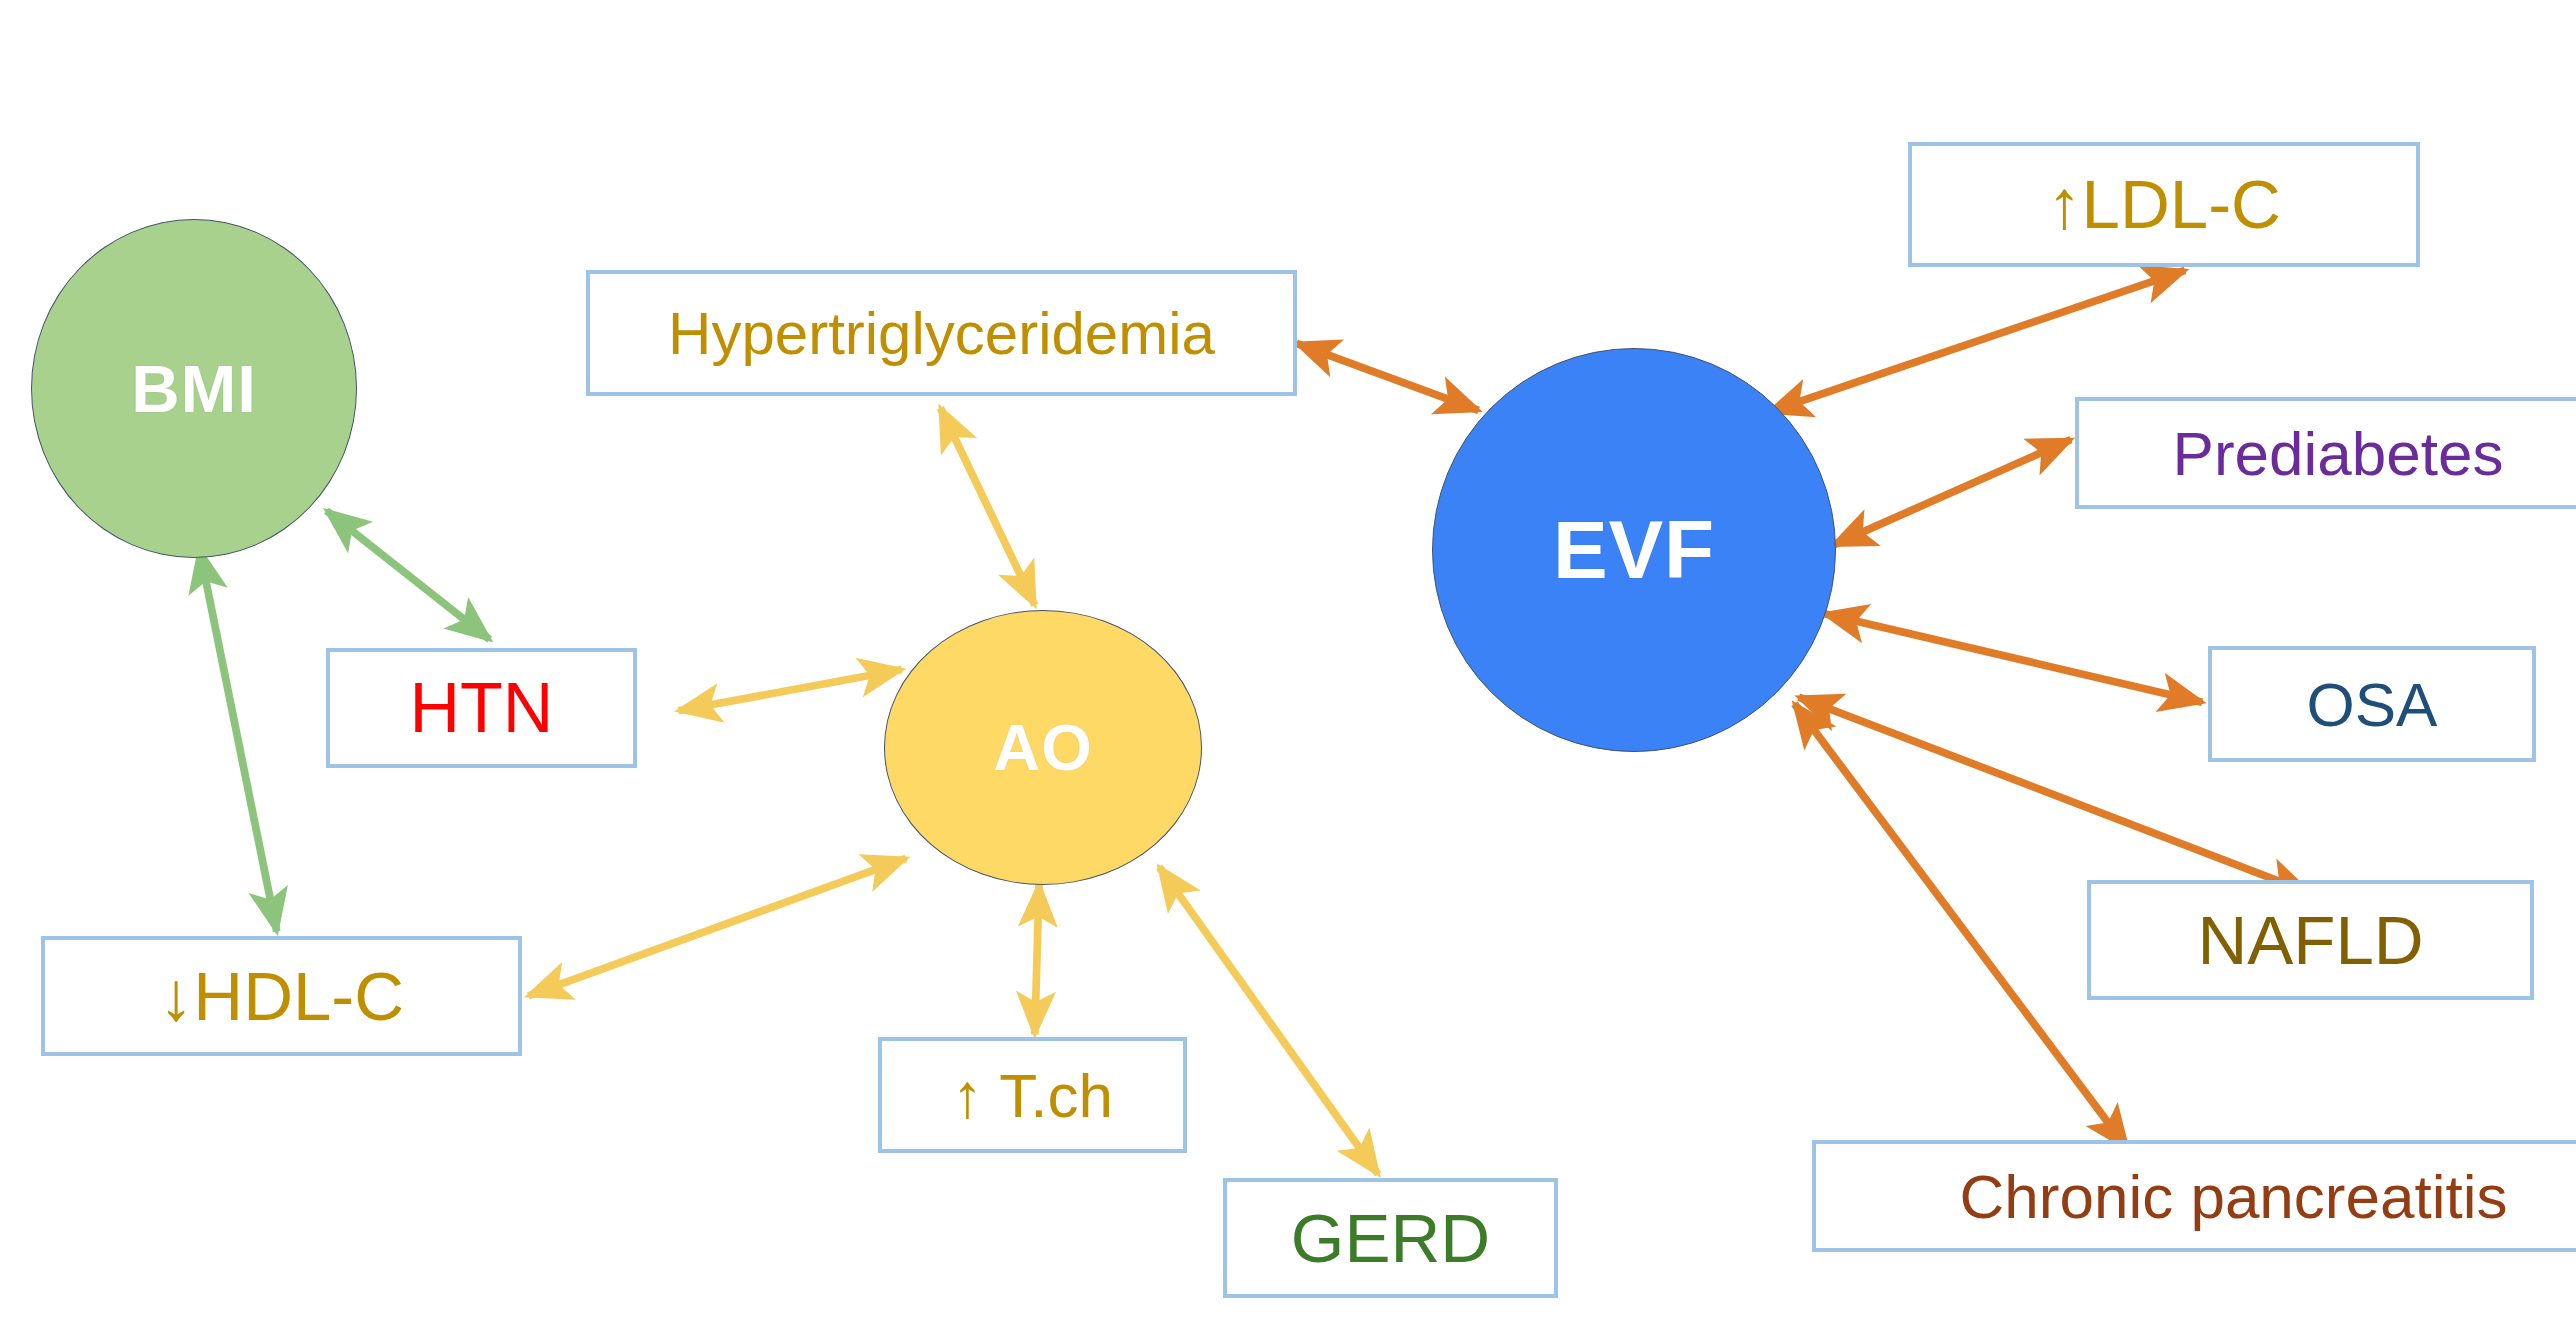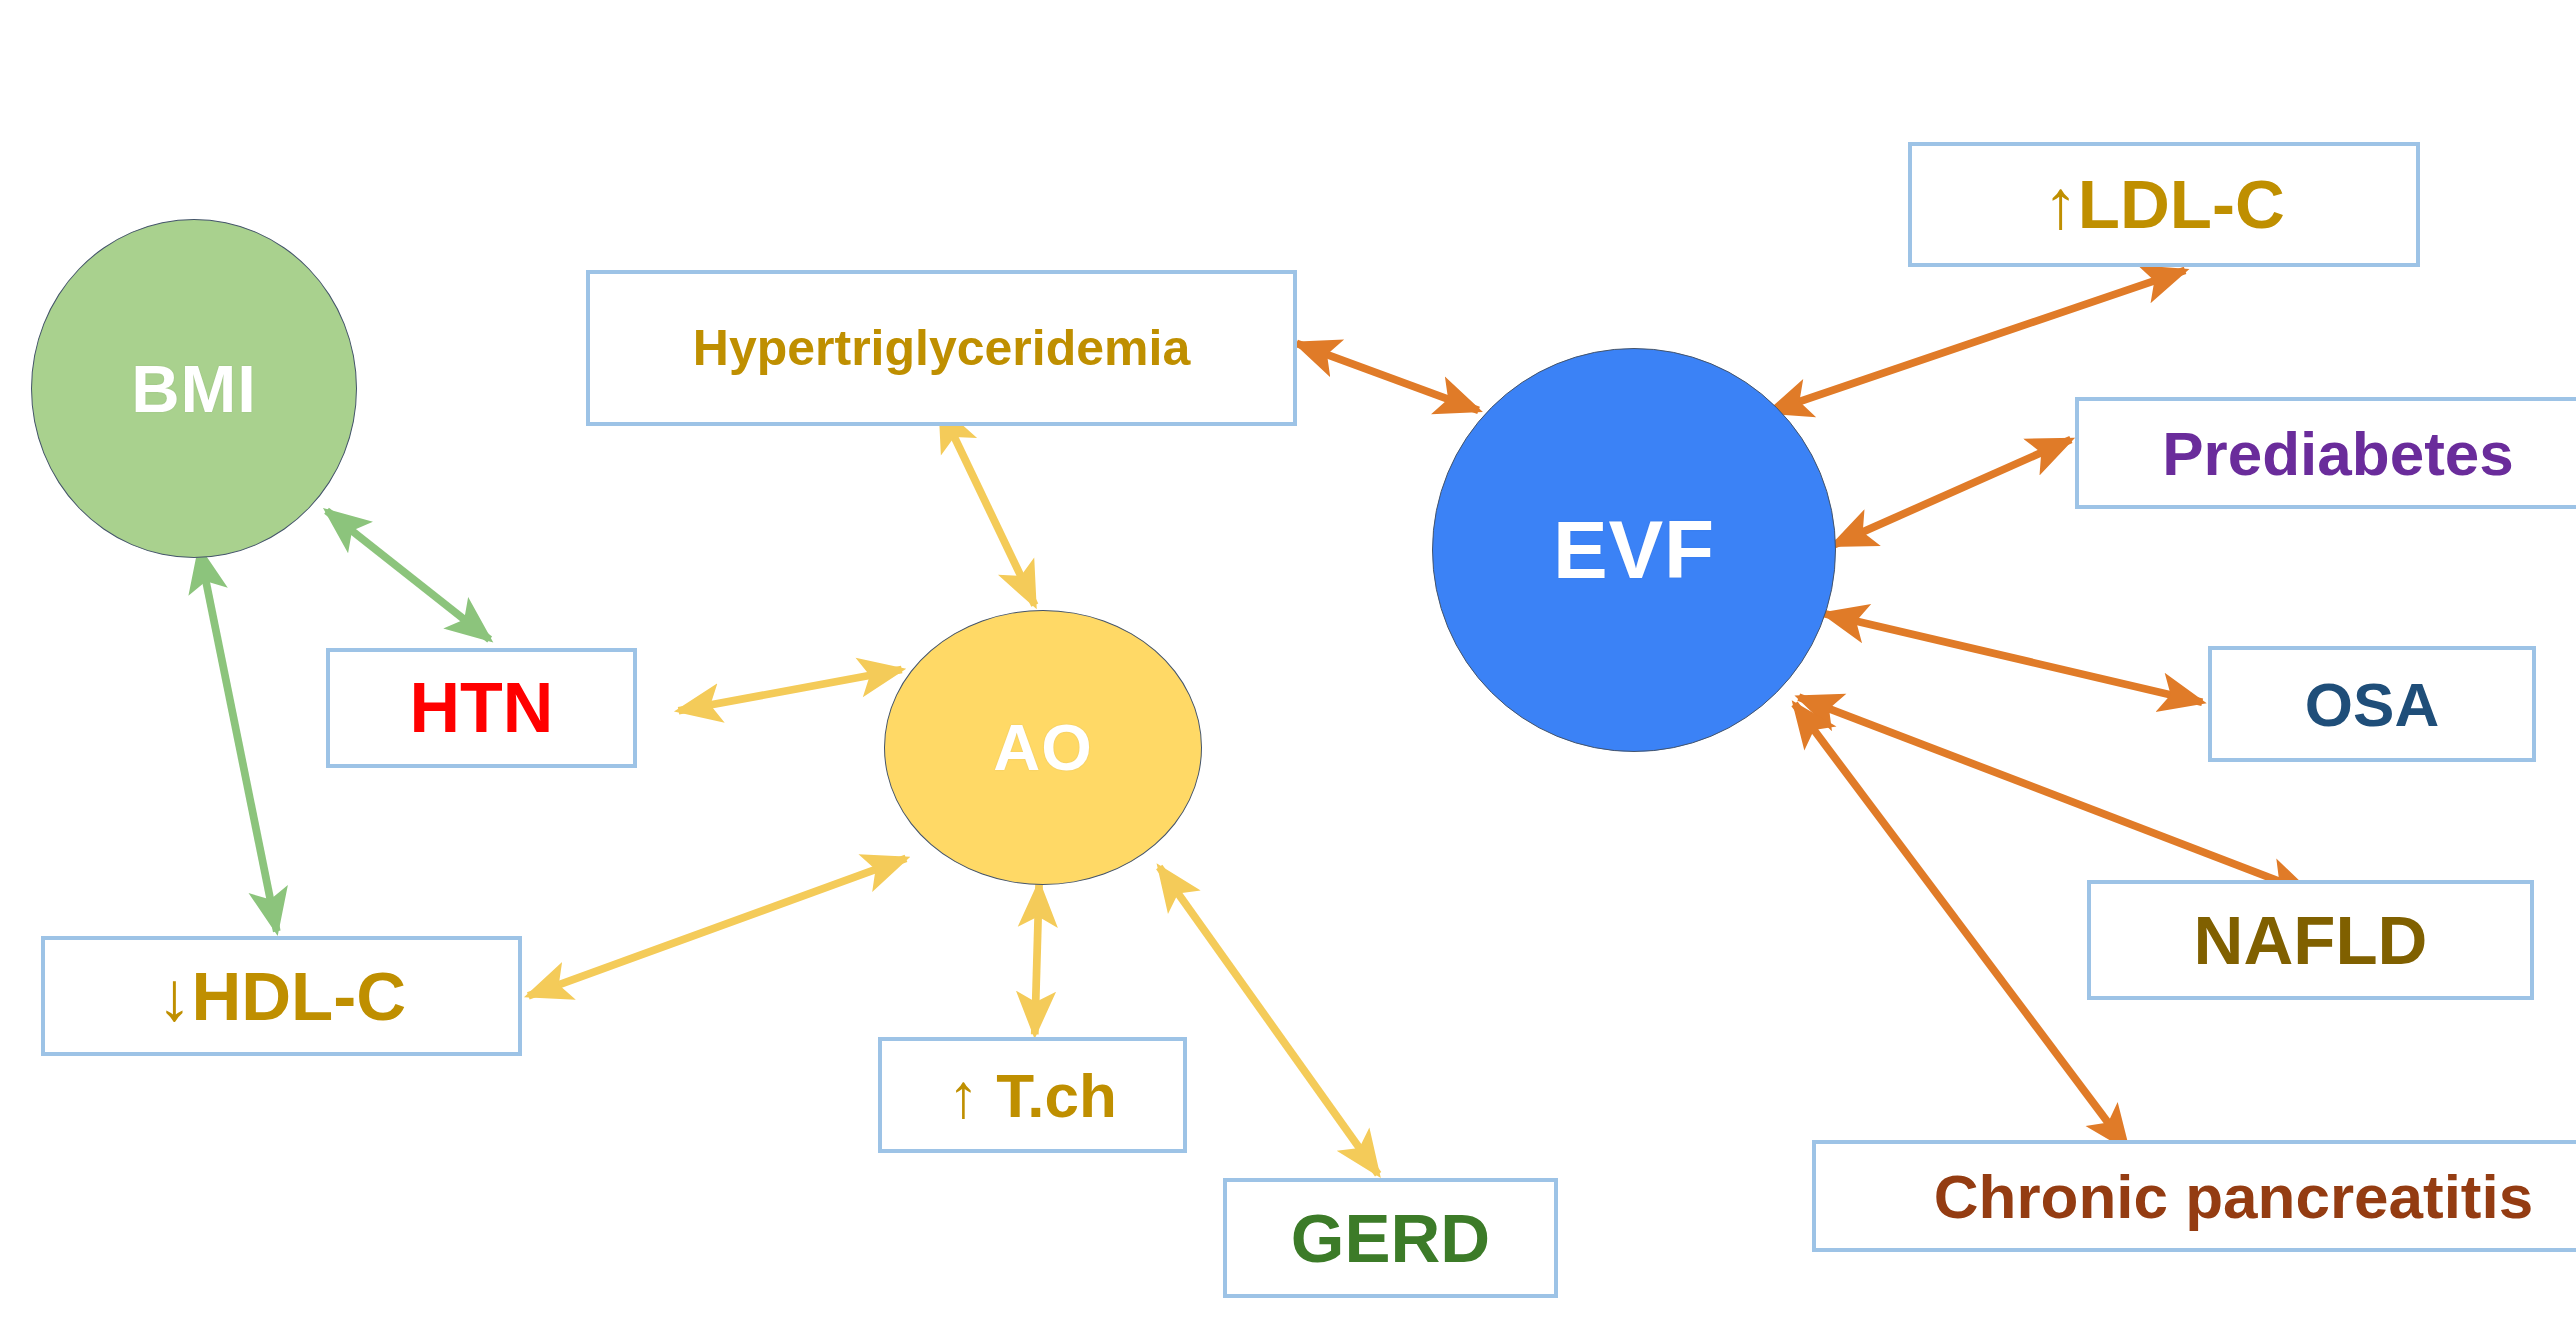--- a/index.html
+++ b/index.html
@@ -20,21 +20,21 @@
     border:1.7px solid #44546a;
     color:#ffffff;
     font-weight:bold;
     letter-spacing:0.9px;
     text-shadow:0 0 1.7px rgba(0,0,0,0.10);
   }
 
   .boxnode{
     background:#ffffff;
     border:4.3px solid #9dc3e6;
-    font-weight:bold;
+    font-weight:normal;
     white-space:nowrap;
   }
 </style>
 </head>
 <body>
 
 <div id="stage">
 
   <svg id="edges" viewBox="0 0 3000 1561" xmlns="http://www.w3.org/2000/svg">
     <defs>
@@ -98,21 +98,21 @@
   </div>
 
   <div class="node boxnode" style="left:326px;top:648px;width:311px;height:120px;color:#FF0000;font-size:70px;">
     <span>HTN</span>
   </div>
 
   <div class="node boxnode" style="left:41px;top:936px;width:481px;height:120px;color:#BF8F00;font-size:69px;justify-content:center;">
     <span>↓HDL-C</span>
   </div>
 
-  <div class="node boxnode" style="left:586px;top:270px;width:711px;height:156px;color:#BF8F00;font-size:50px;">
+  <div class="node boxnode" style="left:586px;top:270px;width:711px;height:126px;color:#BF8F00;font-size:60px;">
     <span>Hypertriglyceridemia</span>
   </div>
 
   <div class="node boxnode" style="left:878px;top:1037px;width:309px;height:116px;color:#BF8F00;font-size:62px;">
     <span>↑ T.ch</span>
   </div>
 
   <div class="node boxnode" style="left:1223px;top:1178px;width:335px;height:120px;color:#3C7B28;font-size:69px;">
     <span>GERD</span>
   </div>

